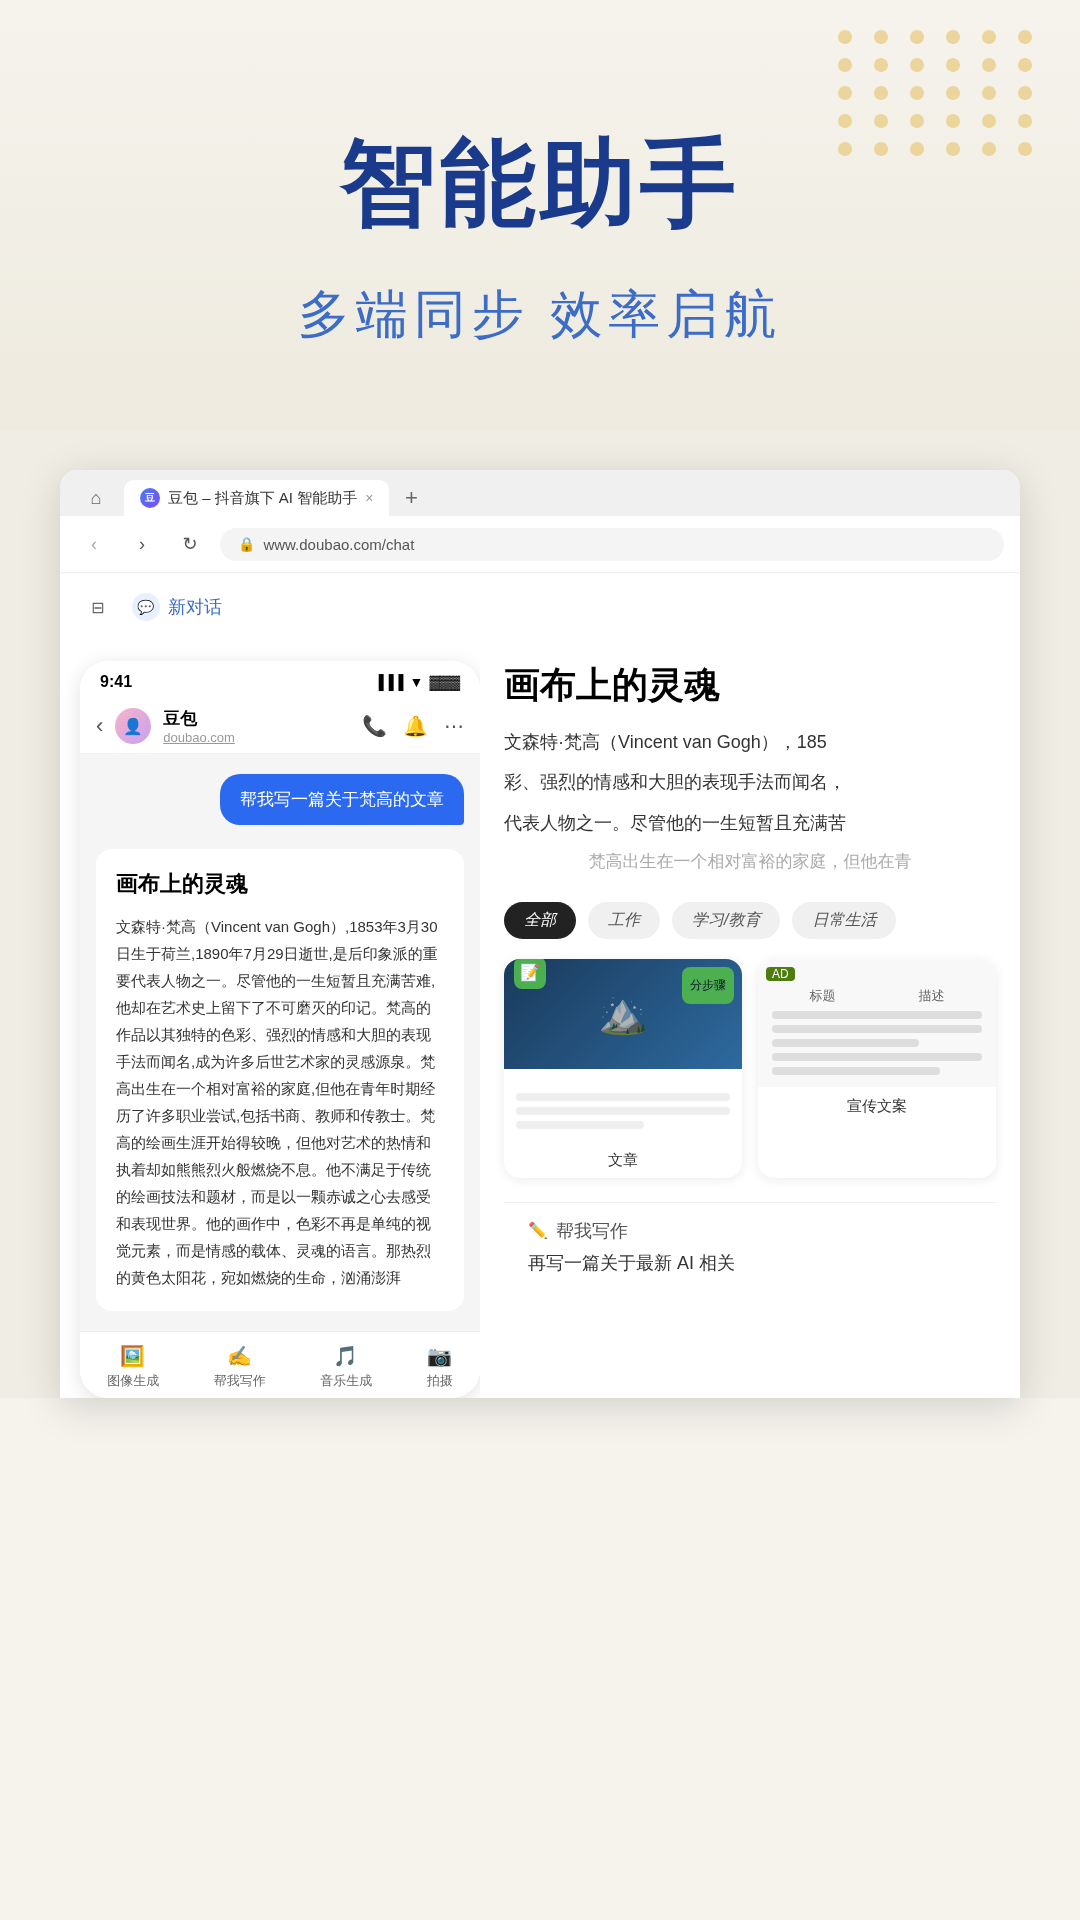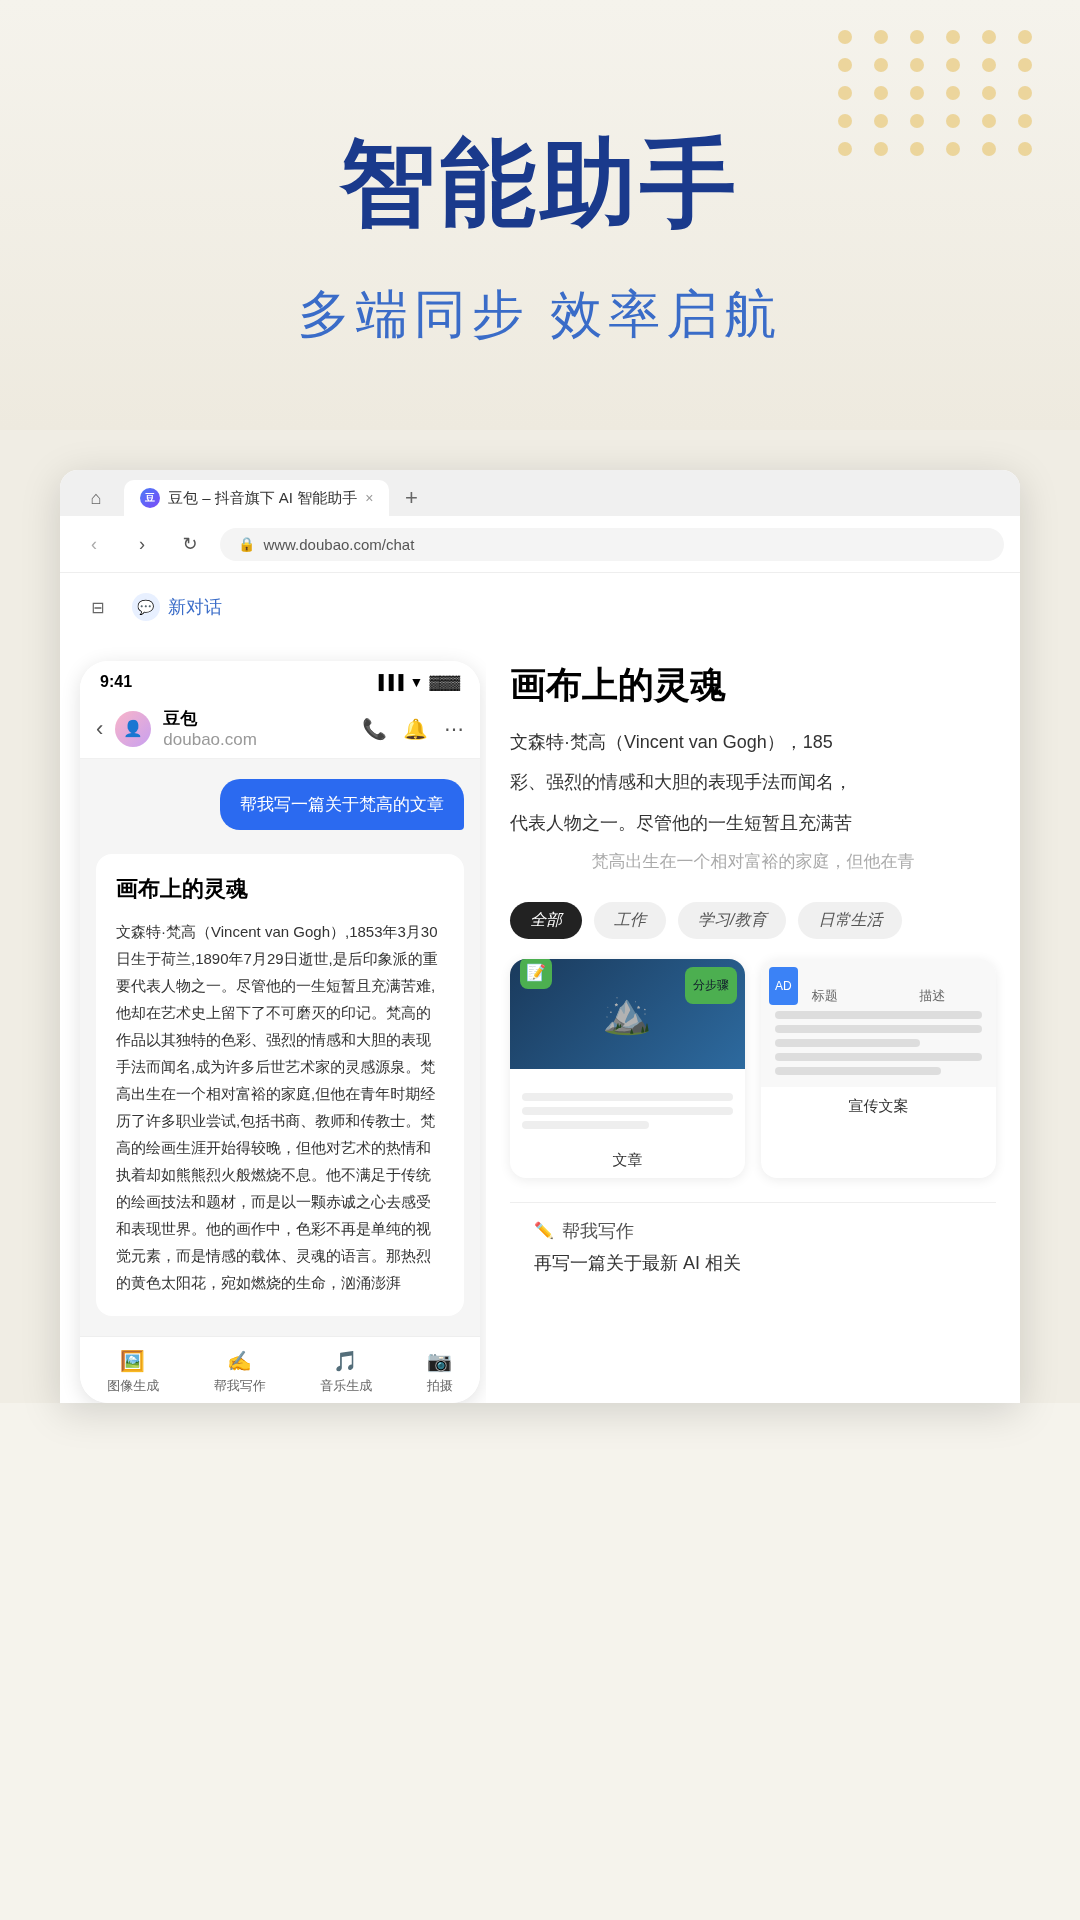--- a/index.html
+++ b/index.html
@@ -218,21 +218,21 @@
       display: flex;
       align-items: center;
       justify-content: center;
       font-size: 14px;
     }
 
     
     .content-panels {
       display: flex;
       width: 100%;
-      gap: 6px;
+      gap: 0;
     }
 
     
     .phone-mockup {
       width: 400px;
       background: white;
       border-radius: 28px;
       margin: 20px 0 0 20px;
       box-shadow: 0 4px 20px rgba(0,0,0,0.12);
       overflow: hidden;
@@ -286,22 +286,23 @@
       flex: 1;
     }
 
     .phone-contact-name {
       font-size: 17px;
       font-weight: 600;
       color: #000;
     }
 
     .phone-contact-url {
-      font-size: 17px;
+      font-size: 13px;
       color: #999;
+      text-decoration: underline;
     }
 
     .phone-nav-icons {
       display: flex;
       gap: 16px;
       color: #555;
       font-size: 20px;
     }
 
     .phone-chat-area {
@@ -675,21 +676,21 @@
                   <div class="card-line"></div>
                   <div class="card-line short"></div>
                 </div>
               </div>
             </div>
             <div class="card-label">文章</div>
           </div>
 
           <div class="card">
             <div style="position:relative;padding:12px 14px;background:#f8f8f8;">
-              <div style="position:absolute;top:8px;left:8px;background:#3b82f6;color:white;font-size:12px;padding:12px 6px;border-radius:4px;">AD</div>
+              <div style="position:absolute;top:8px;left:8px;background:#4d7c0f;color:white;font-size:12px;padding:0 6px;border-radius:4px;">AD</div>
               <div style="display:flex;gap:8px;margin-top:16px;margin-bottom:6px;">
                 <span style="font-size:13px;color:#666;flex:1;text-align:center;">标题</span>
                 <span style="font-size:13px;color:#666;flex:1;text-align:center;">描述</span>
               </div>
               <div style="display:flex;flex-direction:column;gap:6px;">
                 <div style="height:8px;background:#ddd;border-radius:4px;"></div>
                 <div style="height:8px;background:#ddd;border-radius:4px;"></div>
                 <div style="height:8px;background:#ddd;border-radius:4px;width:70%;"></div>
                 <div style="height:8px;background:#ddd;border-radius:4px;"></div>
                 <div style="height:8px;background:#ddd;border-radius:4px;width:80%;"></div>

